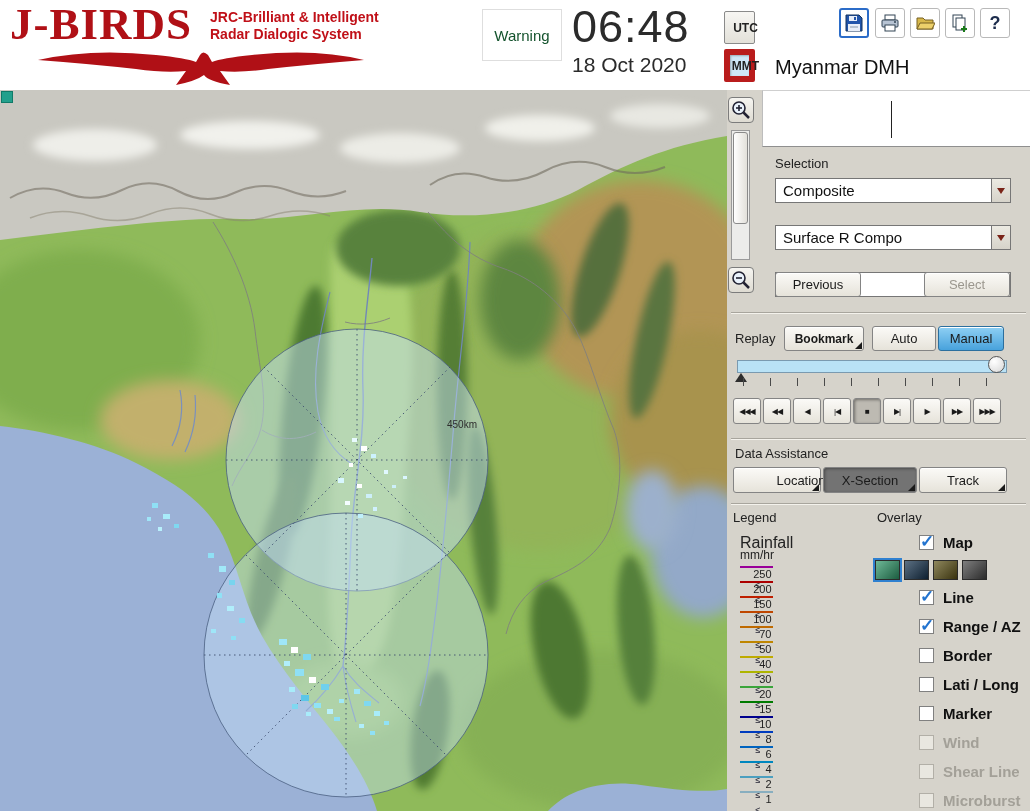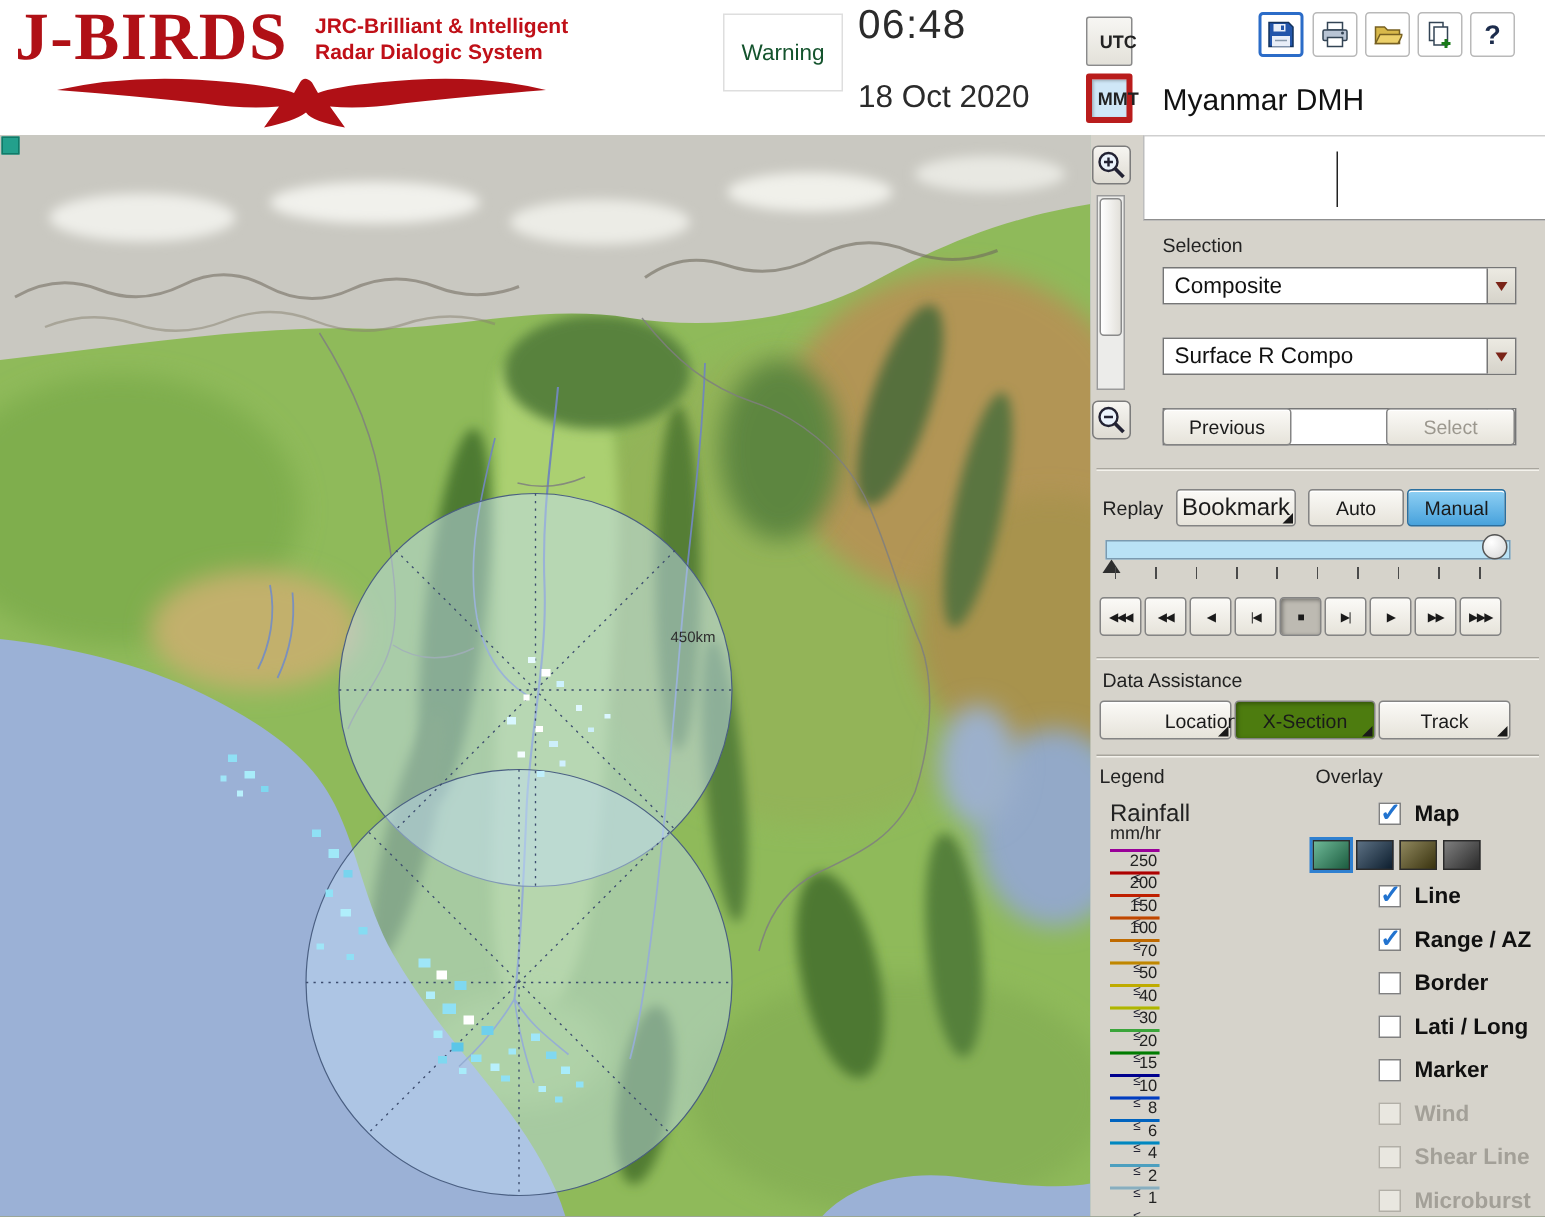--- a/index.html
+++ b/index.html
@@ -10,24 +10,24 @@
     background: #d6d3cb; overflow: hidden;
   }
 
   
   .header { position:absolute; left:0; top:0; width:1030px; height:90px; background:#fff; }
   .logo { position:absolute; left:8px; top:2px; width:420px; height:86px; }
   .logo-title { position:absolute; left:2px; top:-4px; font-family:"Liberation Serif", serif; font-weight:bold; font-size:45px; color:#b01016; letter-spacing:1px; }
   .logo-sub { position:absolute; left:202px; top:7px; color:#c01018; font-weight:bold; font-size:14px; line-height:17px; white-space:nowrap; }
   .eagle { position:absolute; left:28px; top:45px; }
   .warning-button { position:absolute; left:482px; top:9px; width:80px; height:52px; background:#fff; border:1px solid #dedede; color:#14532d; font-size:15px; display:flex; align-items:center; justify-content:center; }
-  .clock-time { position:absolute; left:572px; top:1px; font-size:27px; color:#2b2b2b; letter-spacing:1px; }
+  .clock-time { position:absolute; left:572px; top:1px; font-size:45px; color:#2b2b2b; letter-spacing:1px; }
   .clock-date { position:absolute; left:572px; top:53px; font-size:21px; color:#2b2b2b; white-space:nowrap; }
   .tz-btn { position:absolute; left:724px; width:31px; height:33px; font-size:12px; font-weight:bold; color:#222; background:linear-gradient(#f7f6f3,#e3e1d9); border:1px solid #8a8a8a; border-radius:2px; display:flex; align-items:center; justify-content:center;padding-left:12px; }
-  .tz-btn.selected { background:#cfe7f7; border:4px solid #b91c1c; box-shadow:inset 1px 1px 2px rgba(0,0,0,.25); }
+  .tz-btn.selected { background:#cfe7f7; border:6px solid #b91c1c; box-shadow:inset 1px 1px 2px rgba(0,0,0,.25); }
   .tool { position:absolute; top:8px; width:30px; height:30px; background:#fff; border:1px solid #b9b9b9; border-radius:3px; display:flex; align-items:center; justify-content:center; }
   .tool.active { border:2px solid #2b6cc8; }
   .help-glyph { font-size:18px; font-weight:bold; color:#1c2c4c; }
   .station-name { position:absolute; left:775px; top:56px; font-size:20px; color:#111; }
 
   
   .map { position:absolute; left:0; top:90px; width:727px; height:721px; background:#9bb1d6; }
   .map-corner-marker { position:absolute; left:1px; top:1px; width:12px; height:12px; background:#23a08c; border:1px solid #117a68; }
 
   
@@ -42,21 +42,21 @@
   .small-label { position:absolute; font-size:13px; color:#222; }
 
   .dd-stack { position:absolute; left:48px; top:88px; }
   .dd { position:relative; width:236px; height:25px; background:#fff; border:1px solid #767676; margin-bottom:22px; display:flex; }
   .dd-value { flex:1; font-size:15px; padding:3px 0 0 7px; color:#111; overflow:hidden; white-space:nowrap; }
   .dd-btn { width:19px; background:linear-gradient(#eceae2,#d6d3ca); border-left:1px solid #767676; display:flex; align-items:center; justify-content:center; }
   .dd-arrow { width:0; height:0; border-left:4px solid transparent; border-right:4px solid transparent; border-top:6px solid #7a2418; }
 
   .btn { position:absolute; display:flex; align-items:center; justify-content:center; background:linear-gradient(#fbfaf7,#e6e3da); border:1px solid #848484; border-radius:3px; font-size:13px; color:#1a1a1a; box-shadow:inset 0 1px 0 #fff; }
   .btn.disabled { color:#9b978e; }
-  .btn.pressed { background:#4d7c0f; box-shadow:inset 1px 1px 3px rgba(0,0,0,.35); }
+  .btn.pressed { background:#737373; box-shadow:inset 1px 1px 3px rgba(0,0,0,.35); }
   .btn.selected-blue { background:linear-gradient(#8fd0f4,#48a2dc); border-color:#2c6f9e; }
   .corner-tri::after { content:""; position:absolute; right:1px; bottom:1px; width:0; height:0; border-left:7px solid transparent; border-bottom:7px solid #1a1a1a; }
 
   .separator { position:absolute; left:4px; right:4px; height:2px; border-top:1px solid #a8a59d; border-bottom:1px solid #f4f2ec; }
 
   .timeline-track { position:absolute; left:10px; top:270px; width:270px; height:13px; background:#b9e2f6; border:1px solid #7a9ab0; }
   .timeline-thumb { position:absolute; left:261px; top:266px; width:17px; height:17px; border-radius:50%; background:radial-gradient(circle at 35% 30%, #ffffff, #d6d6d6); border:1px solid #555; }
   .timeline-start-marker { position:absolute; left:8px; top:283px; width:0; height:0; border-left:6px solid transparent; border-right:6px solid transparent; border-bottom:9px solid #2e2e2e; }
   .timeline-ticks { position:absolute; left:16px; top:288px; width:262px; height:8px; background:repeating-linear-gradient(90deg,#4a4a4a 0,#4a4a4a 1px,transparent 1px,transparent 27px); }
 
@@ -322,21 +322,21 @@
           </div>
       </div>
     </div>
 
     <div class="btn" style="left:48px; top:182px; width:86px; height:25px;">Previous</div>
     <div class="btn disabled" style="left:197px; top:182px; width:86px; height:25px;">Select</div>
 
     <div class="separator" style="top:222px;"></div>
 
     <div class="small-label" style="left:8px; top:241px;">Replay</div>
-    <div class="btn corner-tri" style="left:57px; top:236px; width:80px; height:25px; font-size:16px;">Bookmark</div>
+    <div class="btn corner-tri" style="left:57px; top:236px; width:80px; height:25px; font-size:12px;font-weight:bold;">Bookmark</div>
     <div class="btn" style="left:145px; top:236px; width:64px; height:25px;">Auto</div>
     <div class="btn selected-blue" style="left:211px; top:236px; width:66px; height:25px;">Manual</div>
 
     <div class="timeline-track"></div>
     <div class="timeline-thumb"></div>
     <div class="timeline-start-marker"></div>
     <div class="timeline-ticks"></div>
 
     <div class="media">
       <div class="mbtn">◀◀◀</div>

